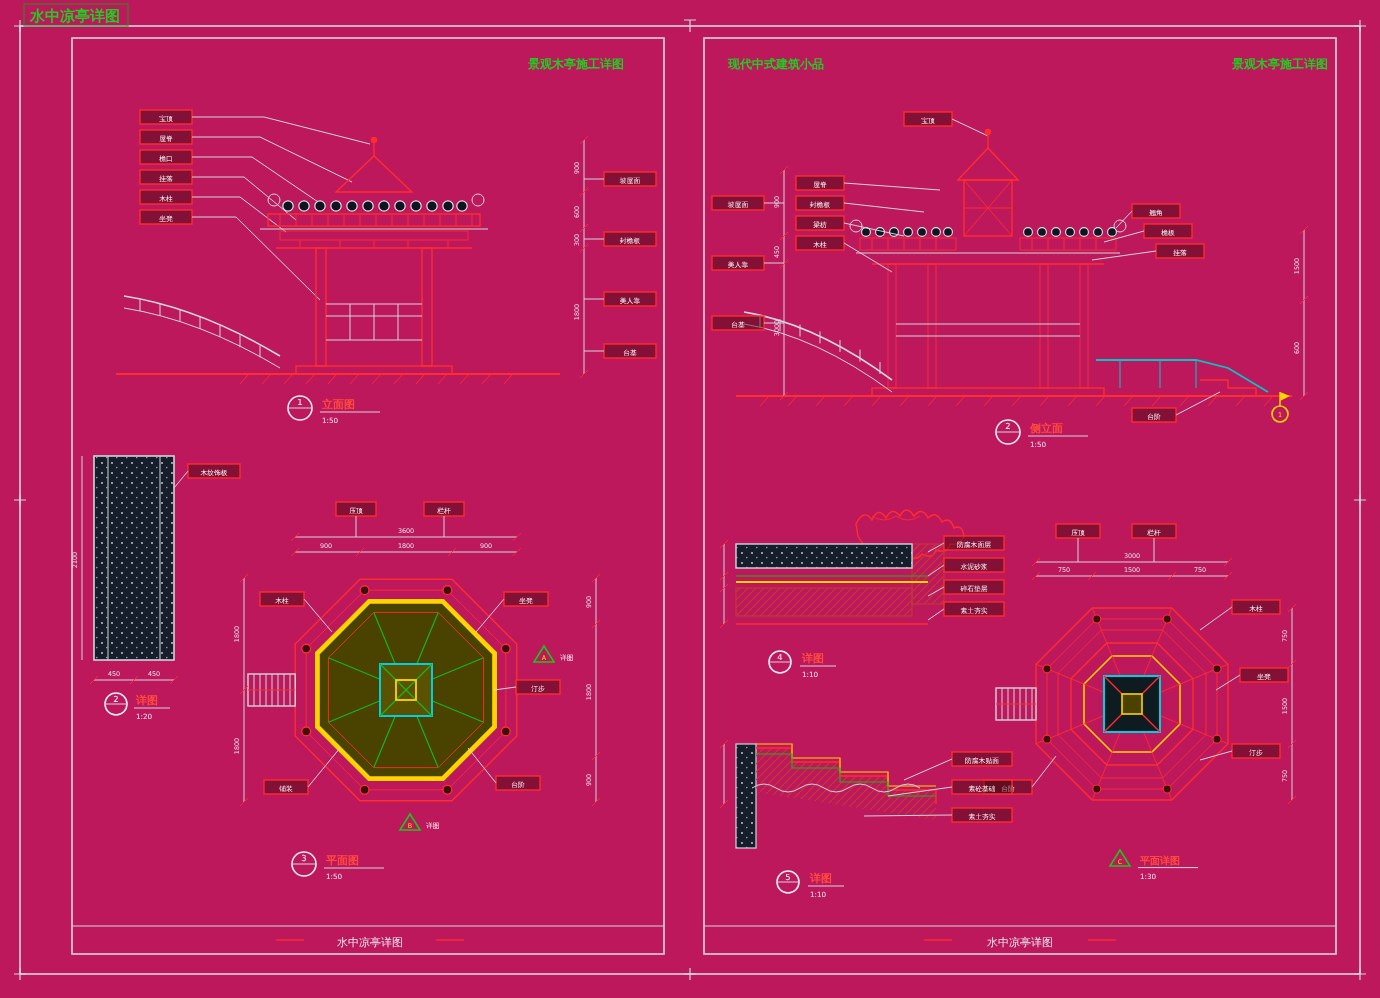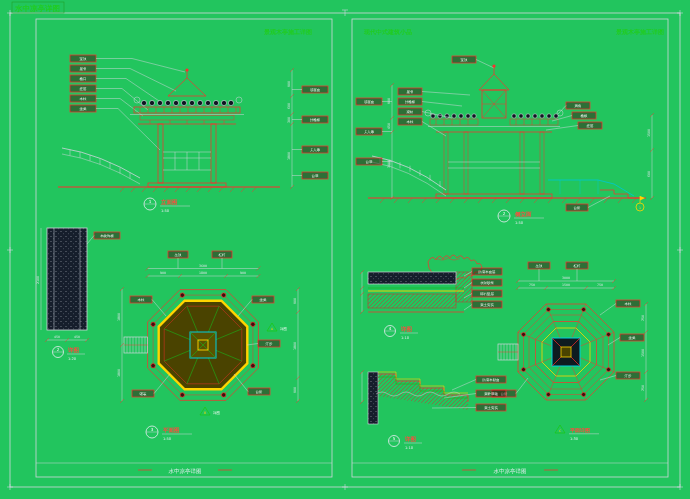--- a/index.html
+++ b/index.html
@@ -1,16 +1,16 @@
 <!DOCTYPE html>
 <html><head>
 <meta charset="utf-8">
 <style>
   html,body{margin:0;padding:0;background:#05070c;}
-  #stage{position:relative;width:690px;height:499px;background:#22c55e;overflow:hidden;}
+  #stage{position:relative;width:690px;height:499px;background:#be185d;overflow:hidden;}
   svg{position:absolute;left:0;top:0;}
   text{font-family:"DejaVu Sans","Liberation Sans",sans-serif;}
   .t-page-title{fill:#21cc21;font-size:7.5px;font-weight:bold;}
   .t-panel-title{fill:#21cc21;font-size:6px;font-weight:bold;}
   .t-callout{fill:#ffffff;font-size:3.4px;}
   .t-dim{fill:#dfe5ea;font-size:3.2px;}
   .t-label-red{fill:#ff4b3e;font-size:5.5px;font-weight:bold;}
   .t-scale{fill:#e8eef4;font-size:3.6px;}
   .t-bubble{fill:#ffffff;font-size:4.2px;}
   .t-tri{fill:#ffd400;font-size:3.2px;}

